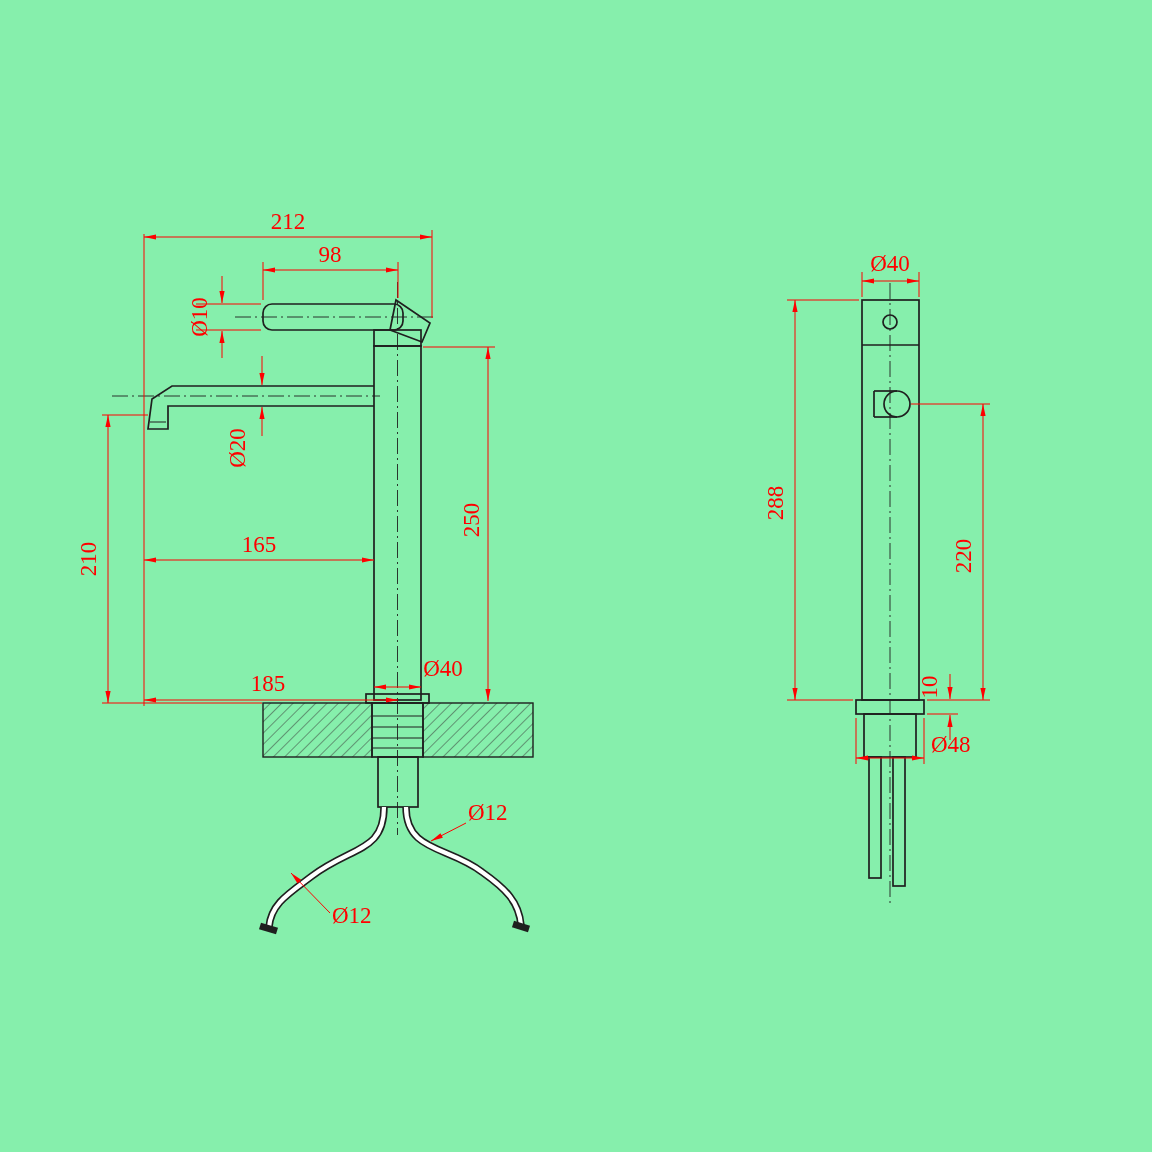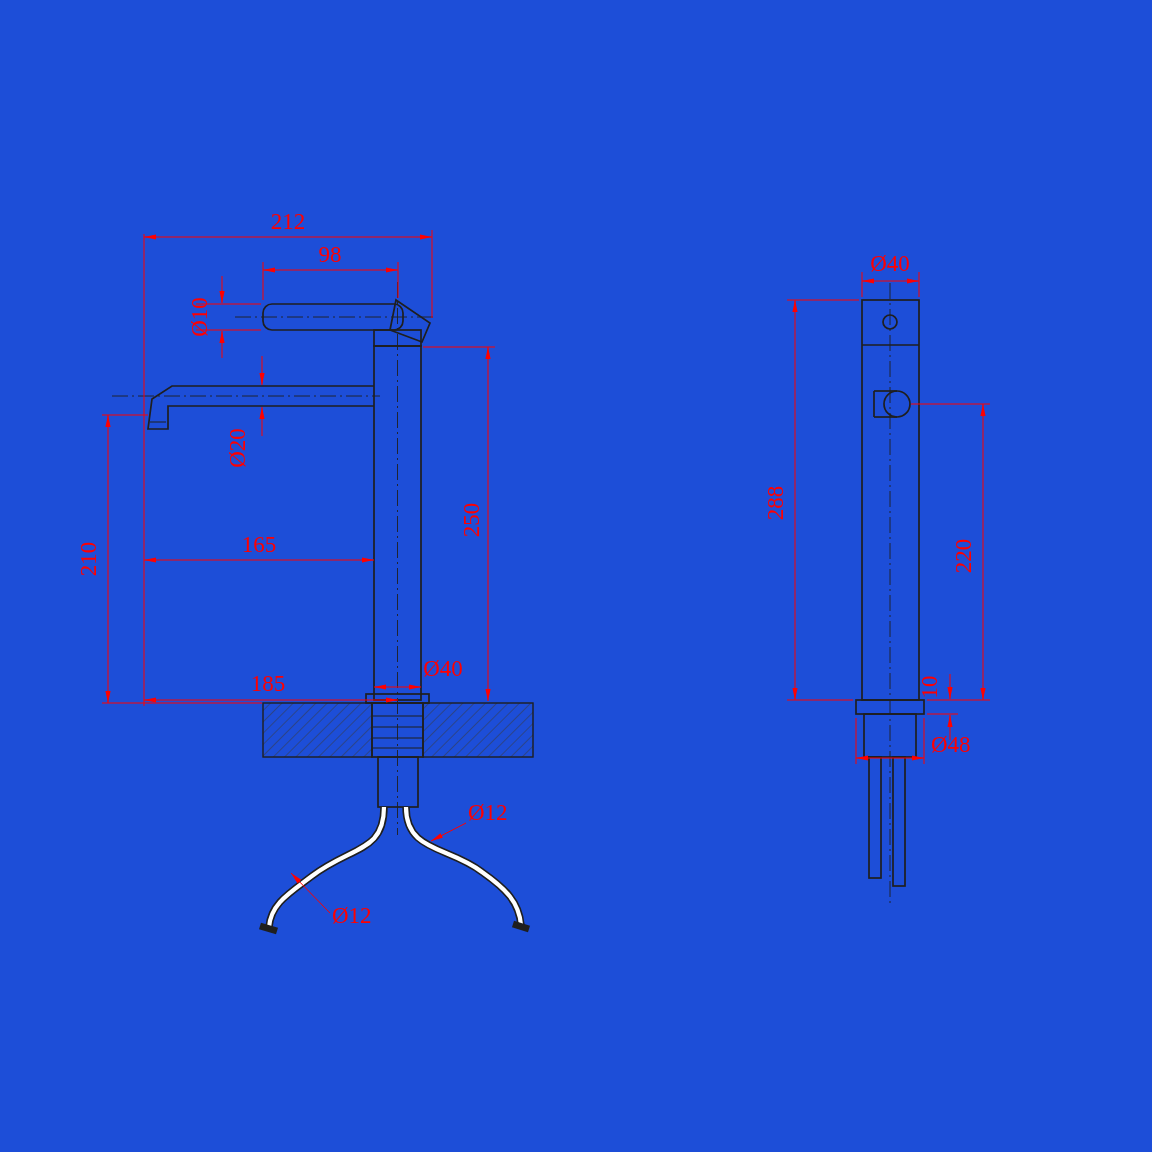--- a/index.html
+++ b/index.html
@@ -1,16 +1,16 @@
 <!DOCTYPE html>
 <html><head>
 <meta charset="utf-8">
 <style>
   html,body{margin:0;padding:0;background:#ffffff;}
-  .page{width:1152px;height:1152px;background:#1d4ed8;position:relative;overflow:hidden;text-align:right;}
+  .page{width:1152px;height:1152px;background:#86efac;position:relative;overflow:hidden;text-align:right;}
   svg{display:block;}
   svg text{
     font-family:"Liberation Serif","DejaVu Serif",serif;
     font-size:23px;
     fill:#ff0000;
   }
   .ol{fill:none;stroke:#1f1f1f;stroke-width:1.7;}
   .ln{fill:none;stroke:#1f1f1f;stroke-width:1.7;}
   .thin{fill:none;stroke:#1f1f1f;stroke-width:1;}
   .cl{fill:none;stroke:#1f1f1f;stroke-width:0.9;stroke-dasharray:16 4 2 4;}

